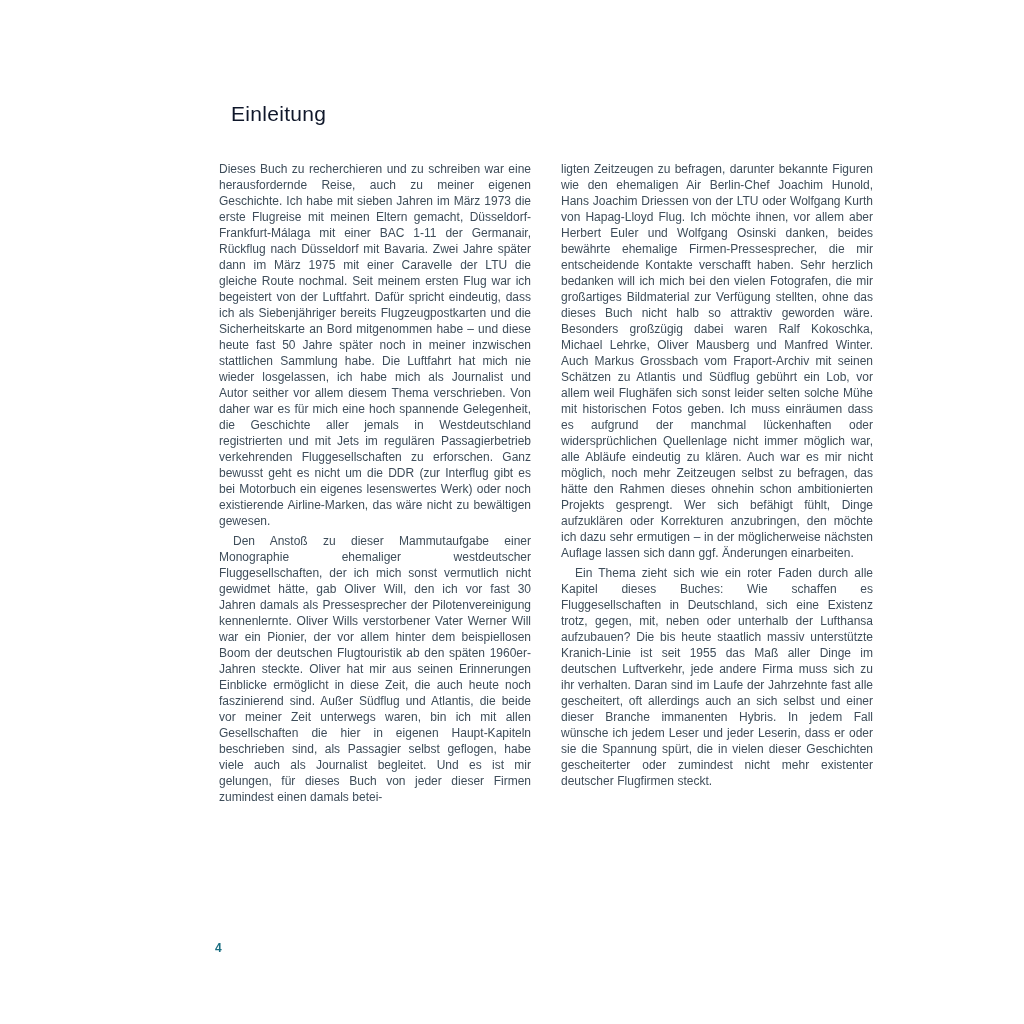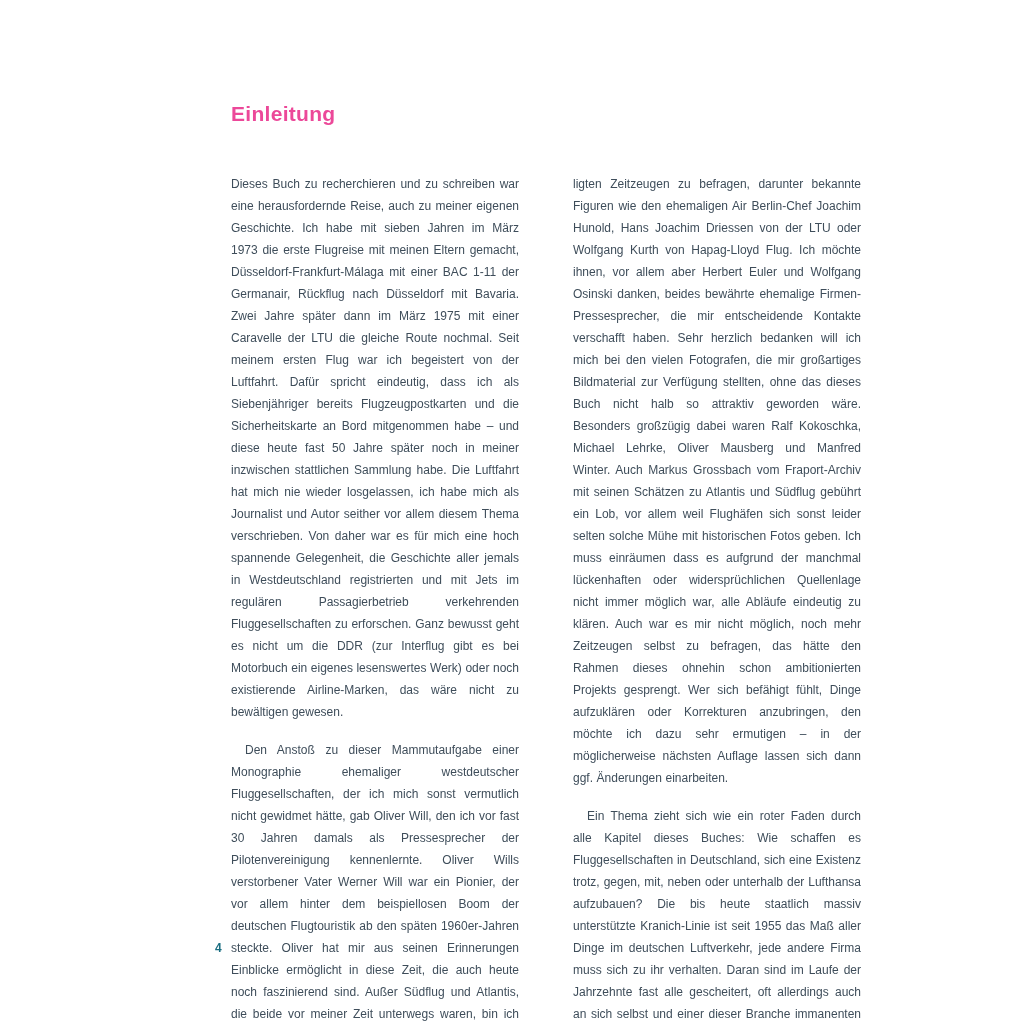--- a/index.html
+++ b/index.html
@@ -14,39 +14,39 @@
     background: #ffffff;
     font-family: "Liberation Sans", sans-serif;
     overflow: hidden;
   }
   .heading {
     position: absolute;
     left: 231px;
     top: 102px;
     margin: 0;
     font-size: 21px;
-    font-weight: 700;
+    font-weight: 400;
     letter-spacing: 0.3px;
-    color: #ec4899;
+    color: #0f172a;
   }
   .columns {
     position: absolute;
     left: 215px;
     top: 157px;
     width: 662px;
     display: flex;
     gap: 22px;
   }
   .col {
     width: 320px;
   }
   .col p {
-    margin: 16px;
+    margin: 4px;
     font-size: 12px;
-    line-height: 22px;
+    line-height: 16px;
     color: #3e4d5a;
     text-align: justify;
     hyphens: auto;
     -webkit-hyphens: auto;
     word-spacing: 0.2px;
   }
   .p-indent {
     text-indent: 14px;
   }
   .signature {

